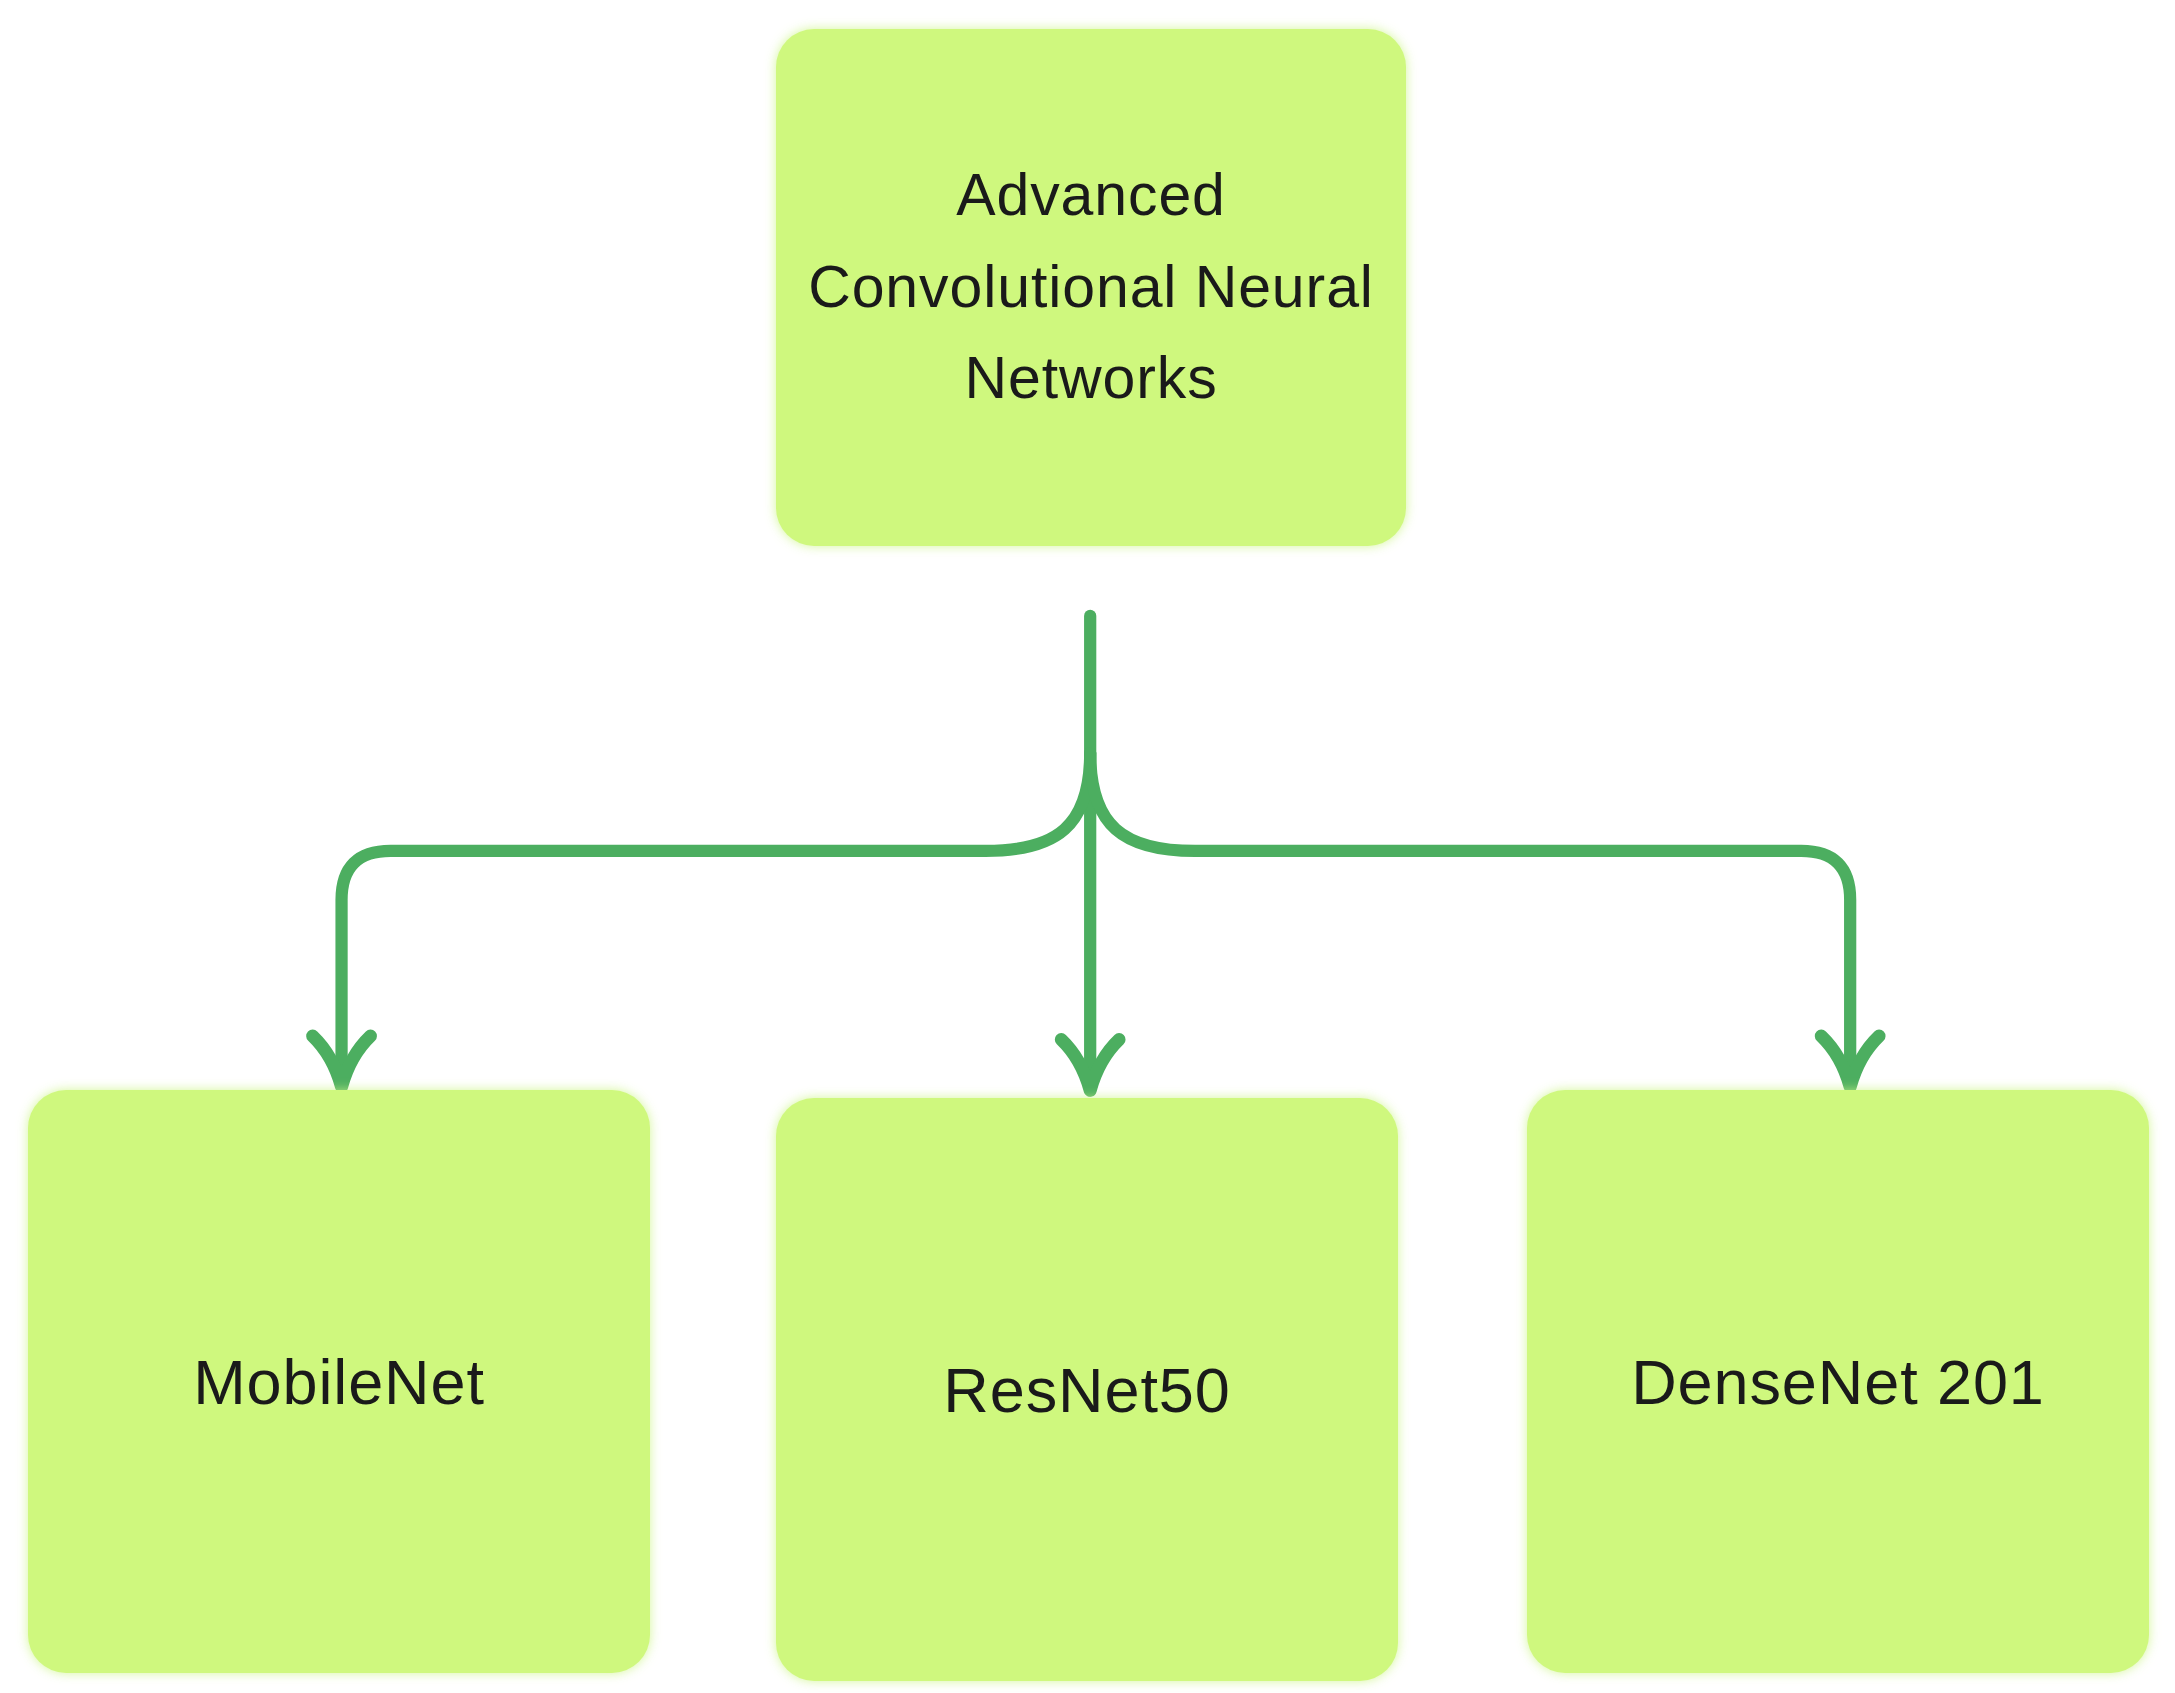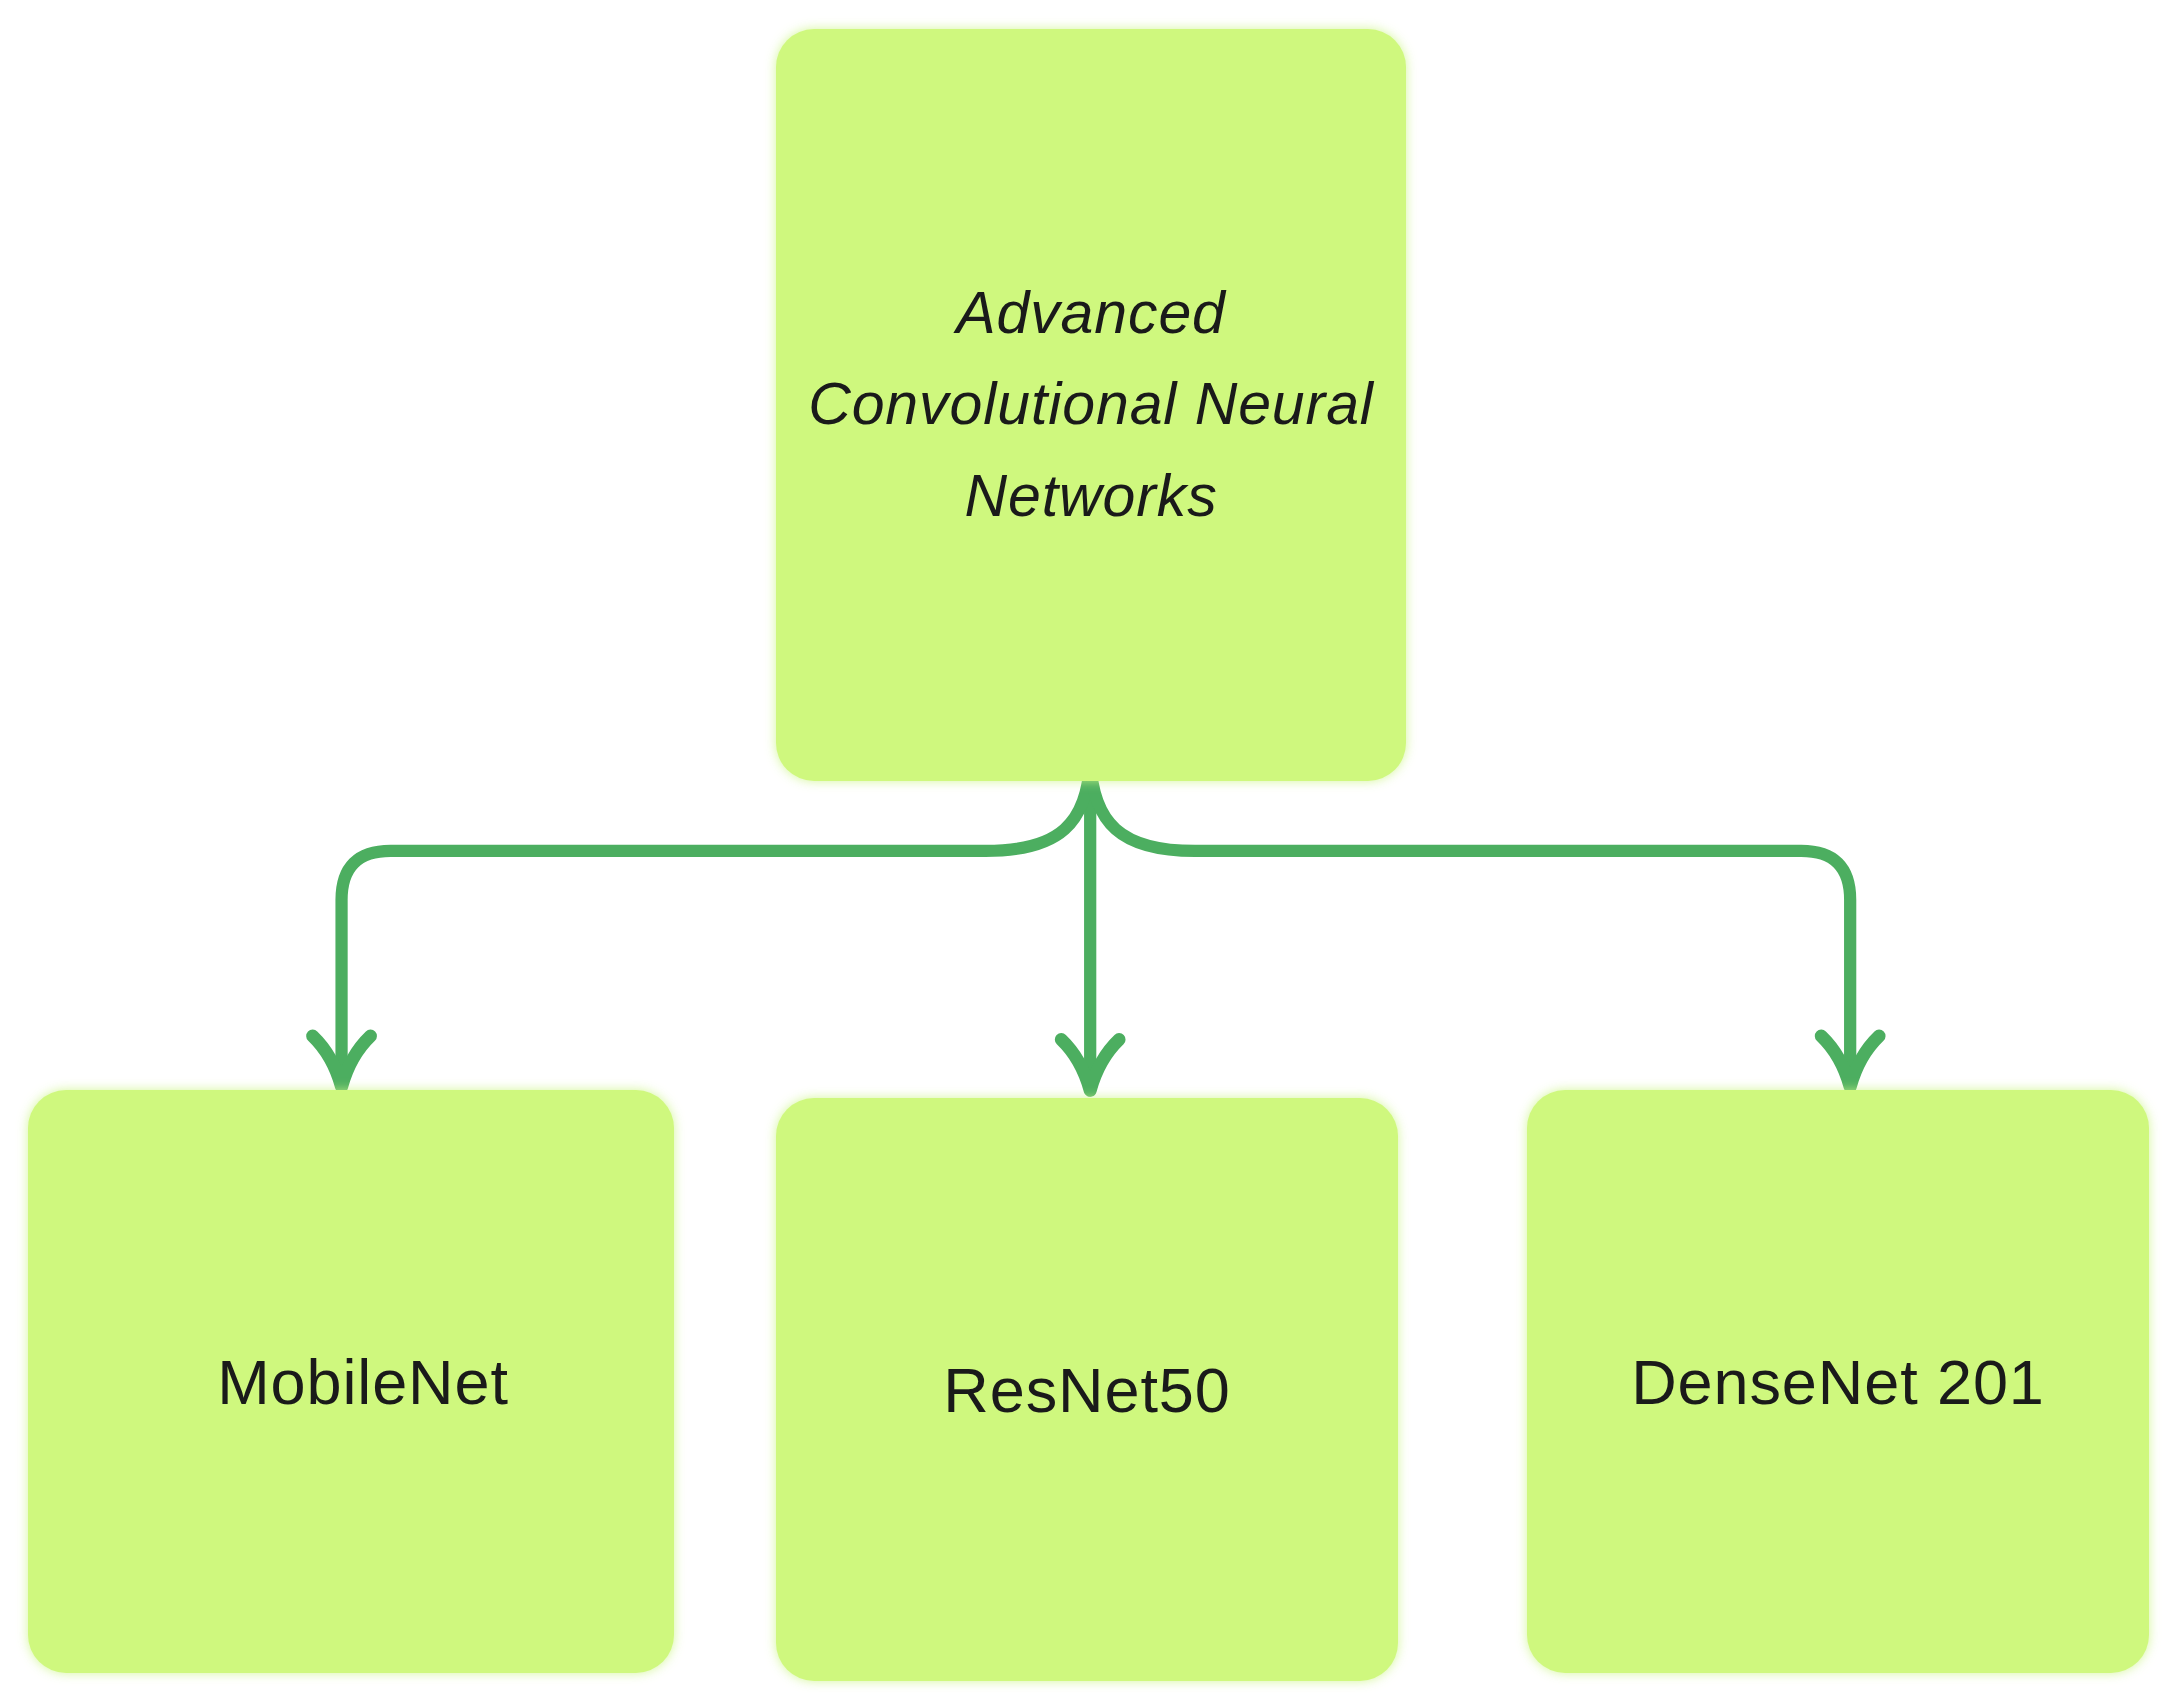--- a/index.html
+++ b/index.html
@@ -23,36 +23,35 @@
     text-align: center;
     color: var(--text-color, #1a1a1a);
     white-space: pre-line;
     box-shadow: 0 0 10.5px 0 rgba(205, 245, 135, 0.85);
   }
 
   .node-root {
     left: 776px;
     top: 29px;
     width: 630px;
-    height: 752px;
+    height: 517px;
     font-size: 59px;
     line-height: 1.55;
     letter-spacing: 0.9px;
-    font-style: italic;
   }
 
   .node-child {
     top: 1090px;
     width: 622px;
     height: 583px;
     font-size: 63px;
     letter-spacing: 0.9px;
   }
 
-  .node-child-0 { left: 28px; padding-left: 24px; }
+  .node-child-0 { left: 28px; }
   .node-child-1 { left: 776px; margin-top: 8px; }
   .node-child-2 { left: 1527px; }
 
   svg.connectors {
     position: absolute;
     left: 0; top: 0;
     width: 2176px;
     height: 1694px;
     pointer-events: none;
   }

